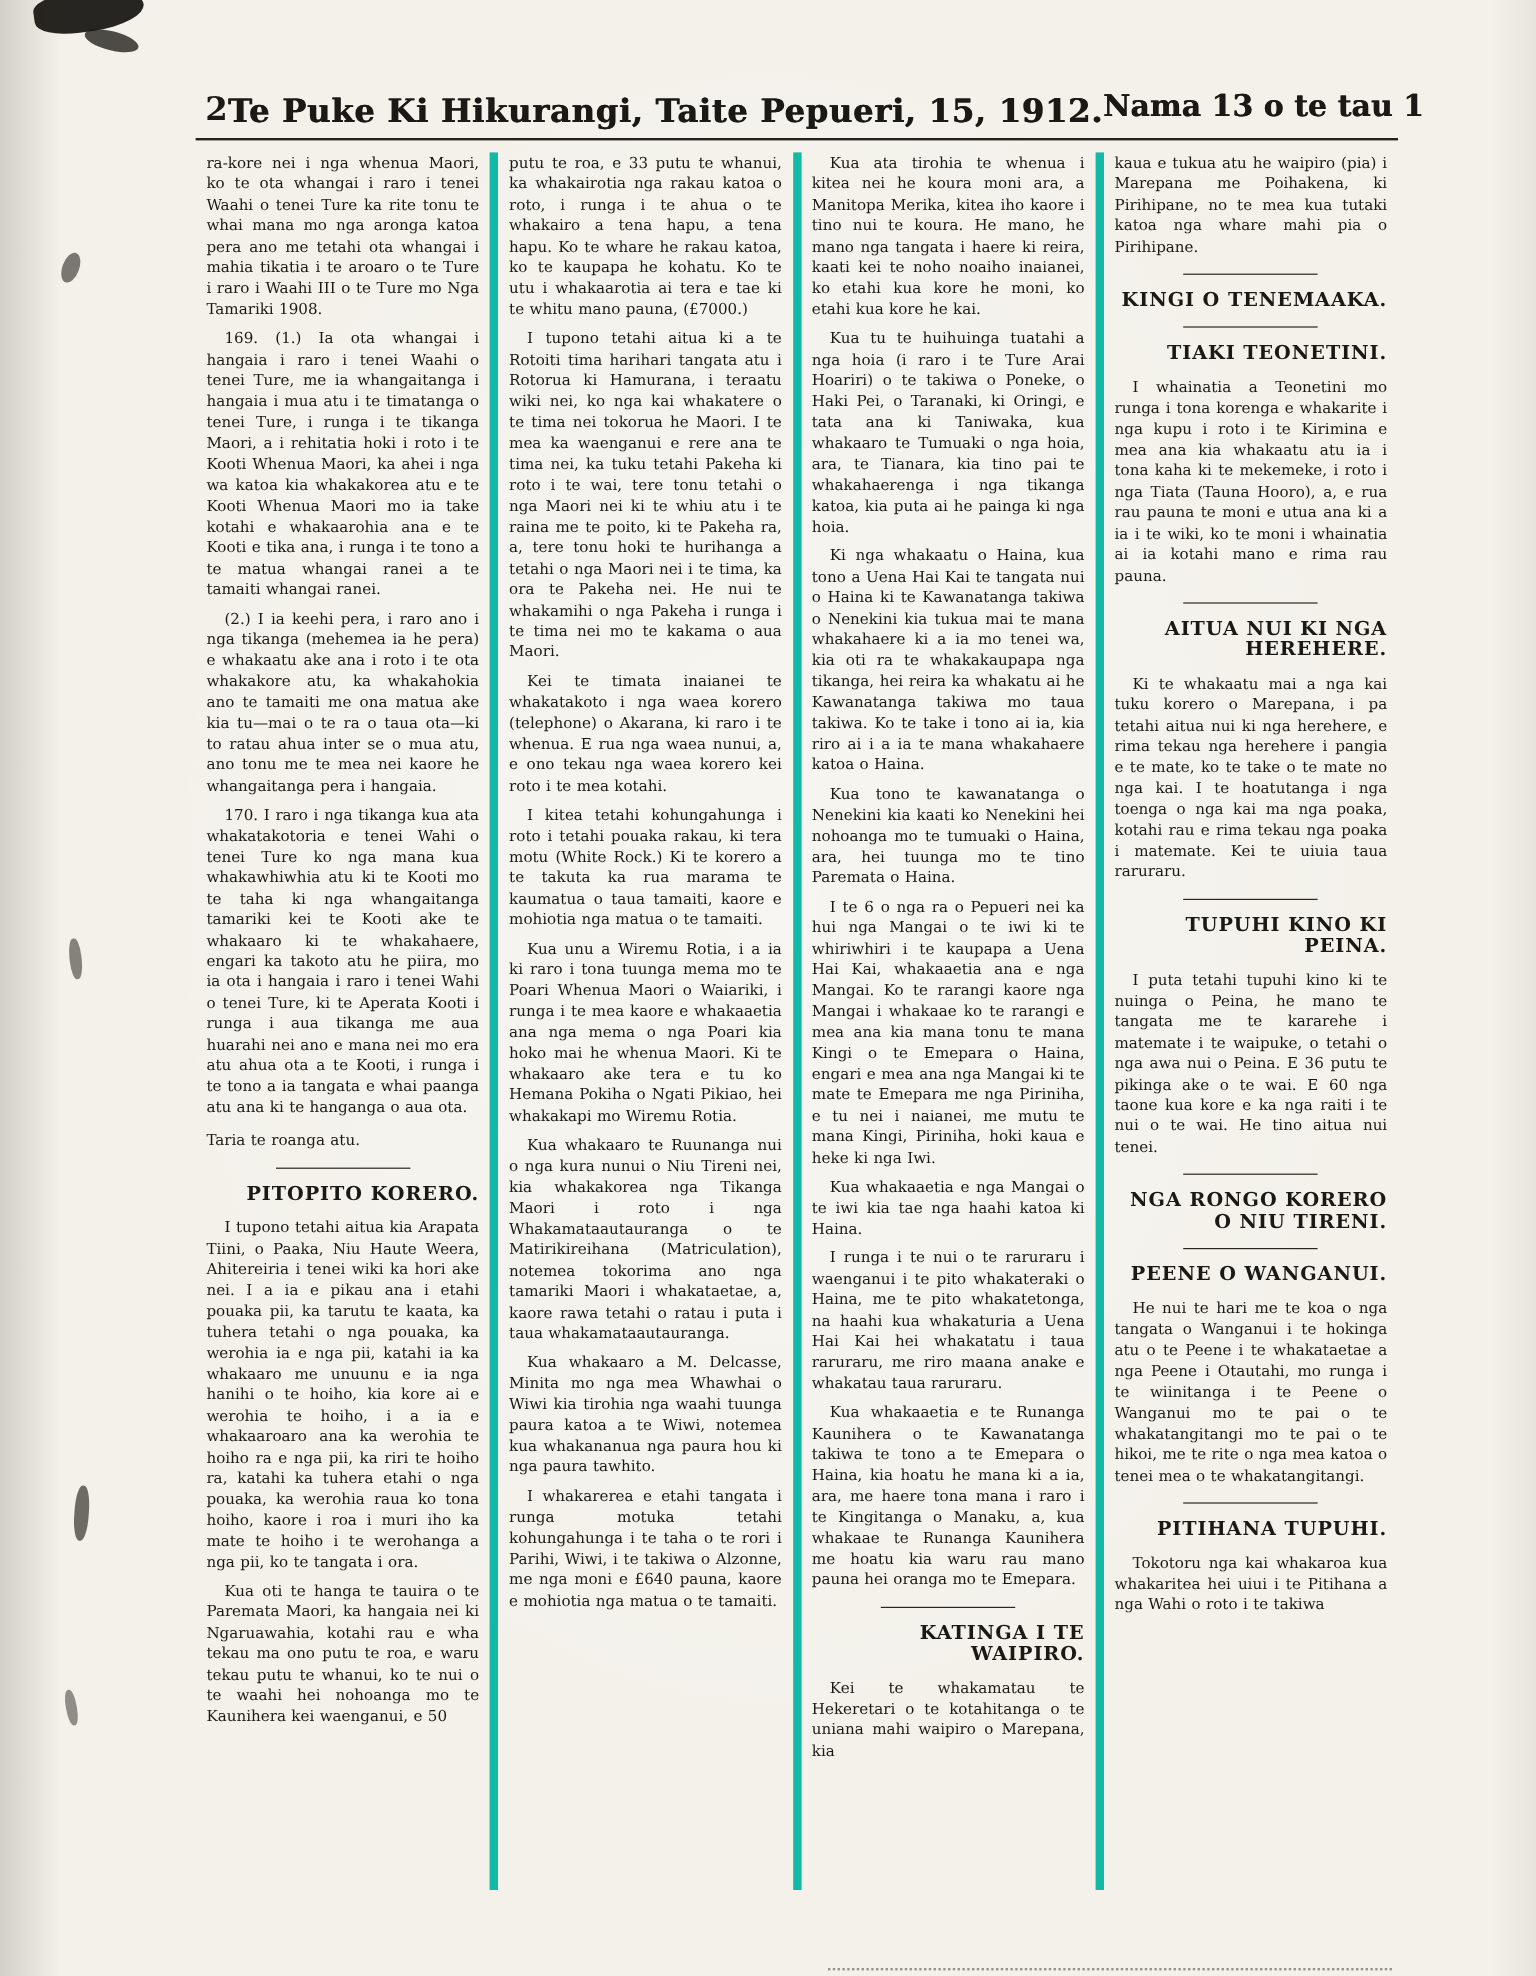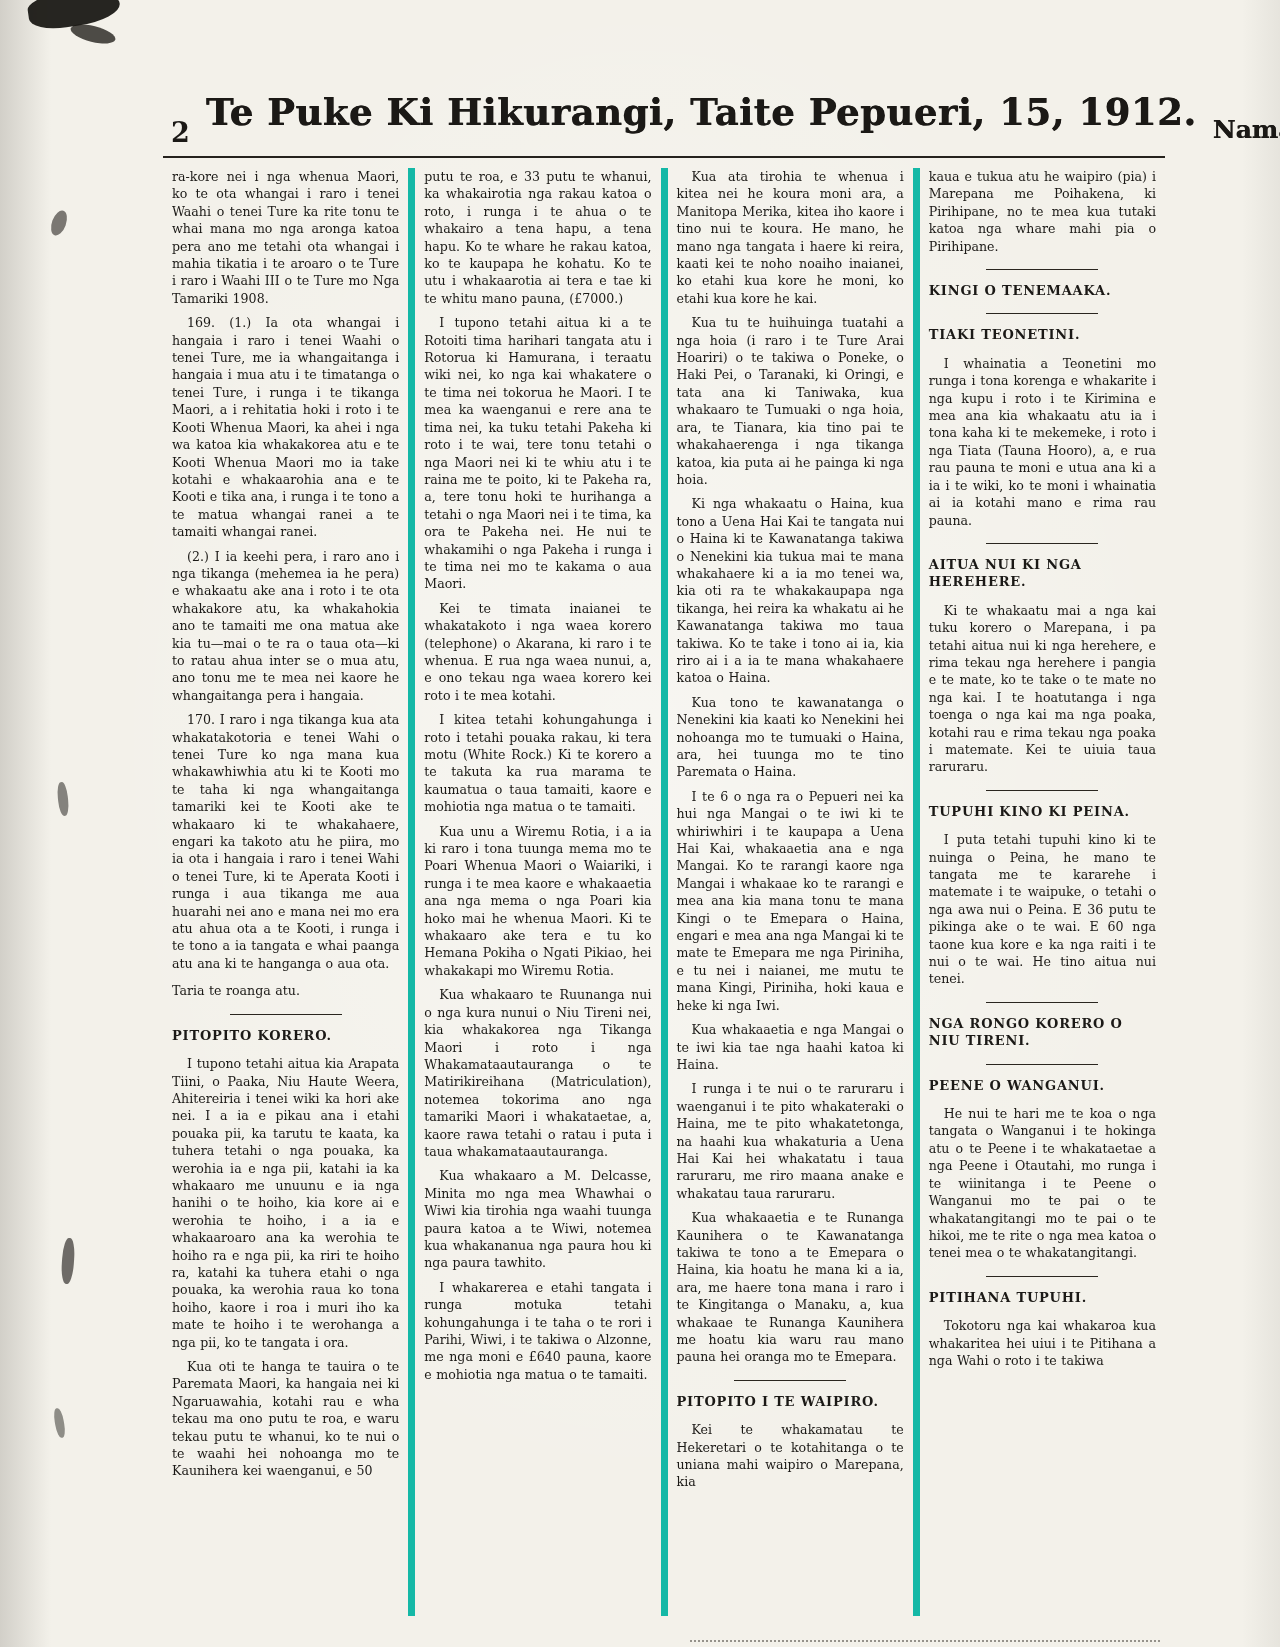--- a/index.html
+++ b/index.html
@@ -34,21 +34,21 @@
   .sheet { position: absolute; left: 163px; top: 74px; width: 1002px; }
 
   header.page-header {
     display: flex; align-items: flex-end; justify-content: space-between;
     padding: 0 2px 6px 2px;
   }
   .page-number {
     font-size: 27px; font-weight: bold; padding-left: 6px; padding-bottom: 2px;
   }
   .masthead {
-    margin: 16px; font-size: 37px; font-weight: bold; letter-spacing: 0.5px;
+    margin: 0; font-size: 27px; font-weight: bold; letter-spacing: 0.5px;
     text-shadow: 0.6px 0 0 #1b1916;
     white-space: nowrap;
   }
   .issue-number {
     font-size: 25px; font-weight: bold; white-space: nowrap;
     text-shadow: 0.4px 0 0 #1b1916;
     padding-bottom: 6px;
   }
   .header-rule { height: 2px; background: #25221d; margin: 0 0 4px 0; }
 
@@ -71,22 +71,22 @@
   }
   .para.noindent { text-indent: 0; }
   .para.center { text-align: left; text-indent: 0; margin: 10px 0 12px 0; }
 
   .article-rule {
     width: 112px; height: 1px; background: #2a261f;
     margin: 14px auto 12px auto;
   }
   .article-heading {
     margin: 0 0 11px 0;
-    font-size: 13px; font-weight: bold; letter-spacing: 0.8px;
-    text-align: left;
+    font-size: 16px; font-weight: bold; letter-spacing: 0.8px;
+    text-align: right;
   }
 </style>
 </head>
 <body>
 
 <div class="paper-vignette"></div>
 <div class="artifact a1"></div>
 <div class="artifact a2"></div>
 <div class="artifact a3"></div>
 <div class="artifact a4"></div>
@@ -127,21 +127,21 @@
       <div class="column">
         <p class="para">Kua ata tirohia te whenua i kitea nei he koura moni ara, a Manitopa Merika, kitea iho kaore i tino nui te koura. He mano, he mano nga tangata i haere ki reira, kaati kei te noho noaiho inaianei, ko etahi kua kore he moni, ko etahi kua kore he kai.</p>
         <p class="para">Kua tu te huihuinga tuatahi a nga hoia (i raro i te Ture Arai Hoariri) o te takiwa o Poneke, o Haki Pei, o Taranaki, ki Oringi, e tata ana ki Taniwaka, kua whakaaro te Tumuaki o nga hoia, ara, te Tianara, kia tino pai te whakahaerenga i nga tikanga katoa, kia puta ai he painga ki nga hoia.</p>
         <p class="para">Ki nga whakaatu o Haina, kua tono a Uena Hai Kai te tangata nui o Haina ki te Kawanatanga takiwa o Nenekini kia tukua mai te mana whakahaere ki a ia mo tenei wa, kia oti ra te whakakaupapa nga tikanga, hei reira ka whakatu ai he Kawanatanga takiwa mo taua takiwa. Ko te take i tono ai ia, kia riro ai i a ia te mana whakahaere katoa o Haina.</p>
         <p class="para">Kua tono te kawanatanga o Nenekini kia kaati ko Nenekini hei nohoanga mo te tumuaki o Haina, ara, hei tuunga mo te tino Paremata o Haina.</p>
         <p class="para">I te 6 o nga ra o Pepueri nei ka hui nga Mangai o te iwi ki te whiriwhiri i te kaupapa a Uena Hai Kai, whakaaetia ana e nga Mangai. Ko te rarangi kaore nga Mangai i whakaae ko te rarangi e mea ana kia mana tonu te mana Kingi o te Emepara o Haina, engari e mea ana nga Mangai ki te mate te Emepara me nga Piriniha, e tu nei i naianei, me mutu te mana Kingi, Piriniha, hoki kaua e heke ki nga Iwi.</p>
         <p class="para">Kua whakaaetia e nga Mangai o te iwi kia tae nga haahi katoa ki Haina.</p>
         <p class="para">I runga i te nui o te raruraru i waenganui i te pito whakateraki o Haina, me te pito whakatetonga, na haahi kua whakaturia a Uena Hai Kai hei whakatatu i taua raruraru, me riro maana anake e whakatau taua raruraru.</p>
         <p class="para">Kua whakaaetia e te Runanga Kaunihera o te Kawanatanga takiwa te tono a te Emepara o Haina, kia hoatu he mana ki a ia, ara, me haere tona mana i raro i te Kingitanga o Manaku, a, kua whakaae te Runanga Kaunihera me hoatu kia waru rau mano pauna hei oranga mo te Emepara.</p>
         <div class="article-rule"></div>
-        <h3 class="article-heading">PITOPITO I TE WAIPIRO.</h3>
+        <h3 class="article-heading">KATINGA I TE WAIPIRO.</h3>
         <p class="para">Kei te whakamatau te Hekeretari o te kotahitanga o te uniana mahi waipiro o Marepana, kia</p>
       </div>
       <div class="column">
         <p class="para noindent">kaua e tukua atu he waipiro (pia) i Marepana me Poihakena, ki Pirihipane, no te mea kua tutaki katoa nga whare mahi pia o Pirihipane.</p>
         <div class="article-rule"></div>
         <h3 class="article-heading">KINGI O TENEMAAKA.</h3>
         <div class="article-rule"></div>
         <h3 class="article-heading">TIAKI TEONETINI.</h3>
         <p class="para">I whainatia a Teonetini mo runga i tona korenga e whakarite i nga kupu i roto i te Kirimina e mea ana kia whakaatu atu ia i tona kaha ki te mekemeke, i roto i nga Tiata (Tauna Hooro), a, e rua rau pauna te moni e utua ana ki a ia i te wiki, ko te moni i whainatia ai ia kotahi mano e rima rau pauna.</p>
         <div class="article-rule"></div>

